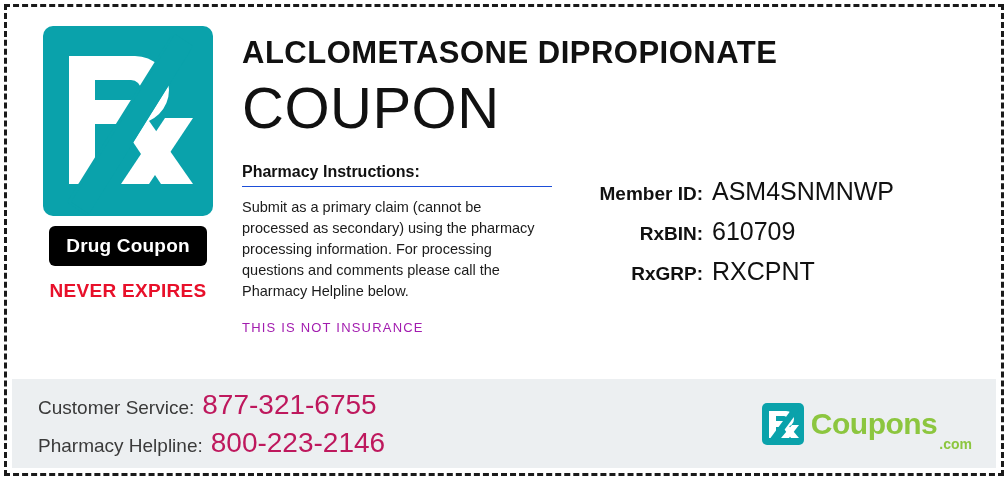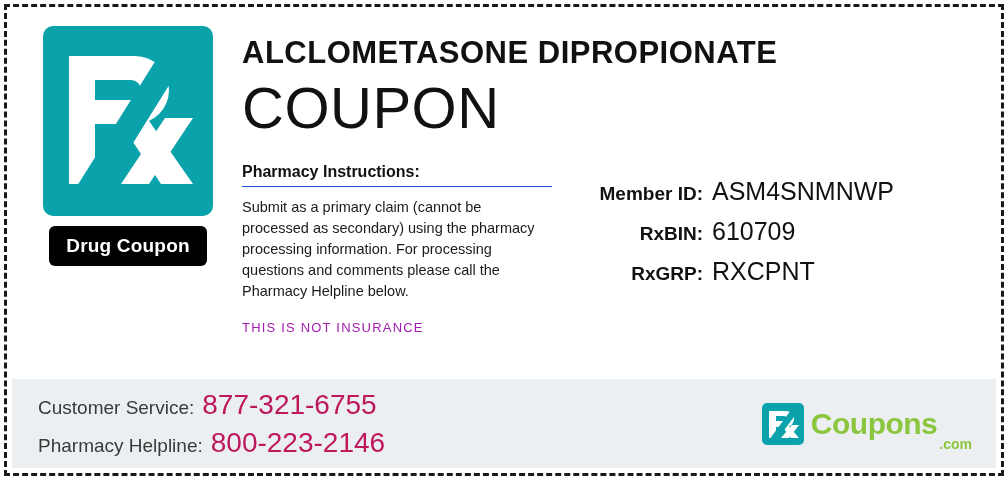--- a/index.html
+++ b/index.html
@@ -271,20 +271,21 @@
             <path d="M74 92 L104 92 L150 158 L118 158 Z" fill="#ffffff"></path>
 
             <path d="M150 92 L122 92 L78 158 L106 158 Z" fill="#ffffff"></path>
 
             <path d="M132 14 L150 26 L48 188 L30 176 Z" fill="#0aa2ab" opacity="0.0"></path>
             <path d="M128 10 L148 24 L44 190 L24 176 Z" fill="#0aa2ab"></path>
             <path d="M132 8 L150 20 L46 188 L28 176 Z" fill="#0aa2ab"></path>
           </svg>
         </div>
         <div class="drug-coupon-bar">Drug Coupon</div>
+        <div class="never-expires">NEVER EXPIRES</div>
       </div>
 
       <div class="content-col">
         <div class="drug-title">ALCLOMETASONE DIPROPIONATE</div>
         <div class="coupon-word">COUPON</div>
 
         <div class="two-cols">
           <div class="col-left">
             <span class="section-head">Pharmacy Instructions:</span>
             <div class="instructions">Submit as a primary claim (cannot be processed as secondary) using the pharmacy processing information. For processing questions and comments please call the Pharmacy Helpline below.</div>

